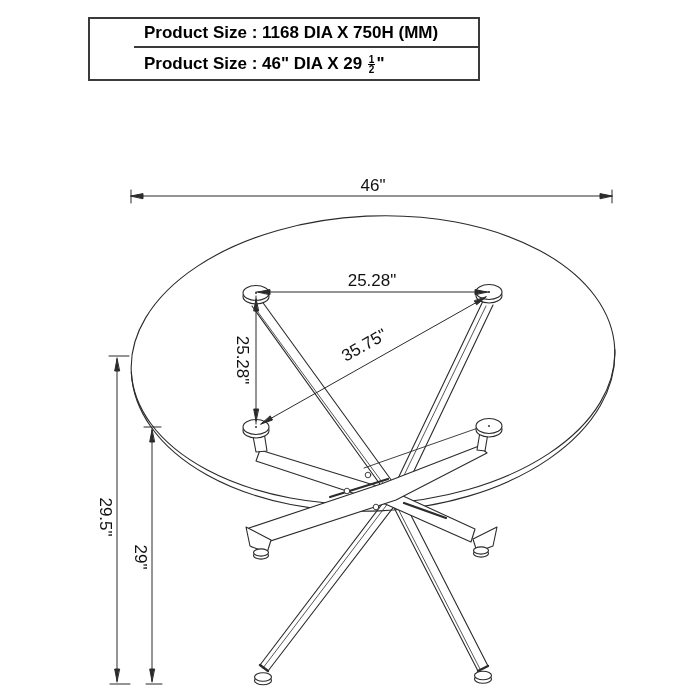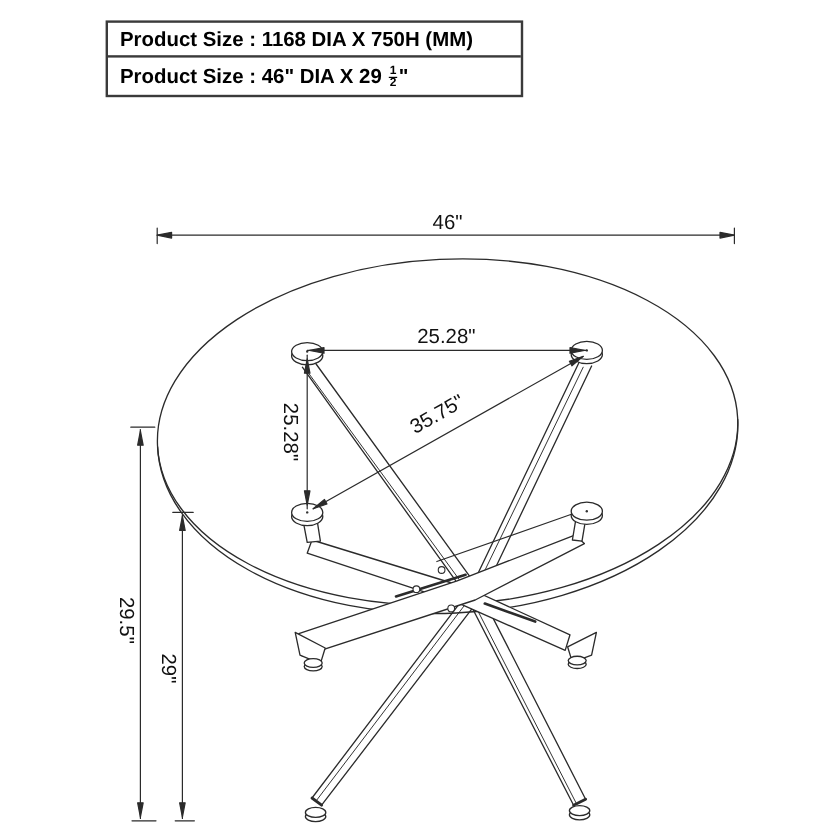--- a/index.html
+++ b/index.html
@@ -1,17 +1,17 @@
 <!DOCTYPE html>
 <html><head>
 <meta charset="utf-8">
 <style>
   html,body{margin:0;padding:0;background:#ffffff;width:700px;height:700px;overflow:hidden;}
   body{font-family:"Liberation Sans", sans-serif;position:relative;}
-  .psize-box{position:absolute;left:88px;top:17px;width:344px;border:2px solid #3a3a3a;background:#fff;}
+  .psize-box{position:absolute;left:88px;top:17px;width:344px;border:2px solid #3a3a3a;background:#fff;padding-left:44px;}
   .psize-row{display:flex;align-items:center;padding-left:10px;font-weight:bold;font-size:17px;color:#000;white-space:pre;}
   .psize-row.r1{height:27px;border-bottom:2px solid #3a3a3a;}
   .psize-row.r2{height:31px;}
   .frac{display:inline-flex;flex-direction:column;align-items:center;font-size:10px;line-height:9px;margin:0 1px;transform:translateY(1px);}
   .frac .nu{border-bottom:1.6px solid #000;padding:0 1px;}
   svg{position:absolute;left:0;top:0;}
   svg text{font-family:"Liberation Sans", sans-serif;font-size:17px;fill:#111;}
 </style>
 </head>
 <body>

